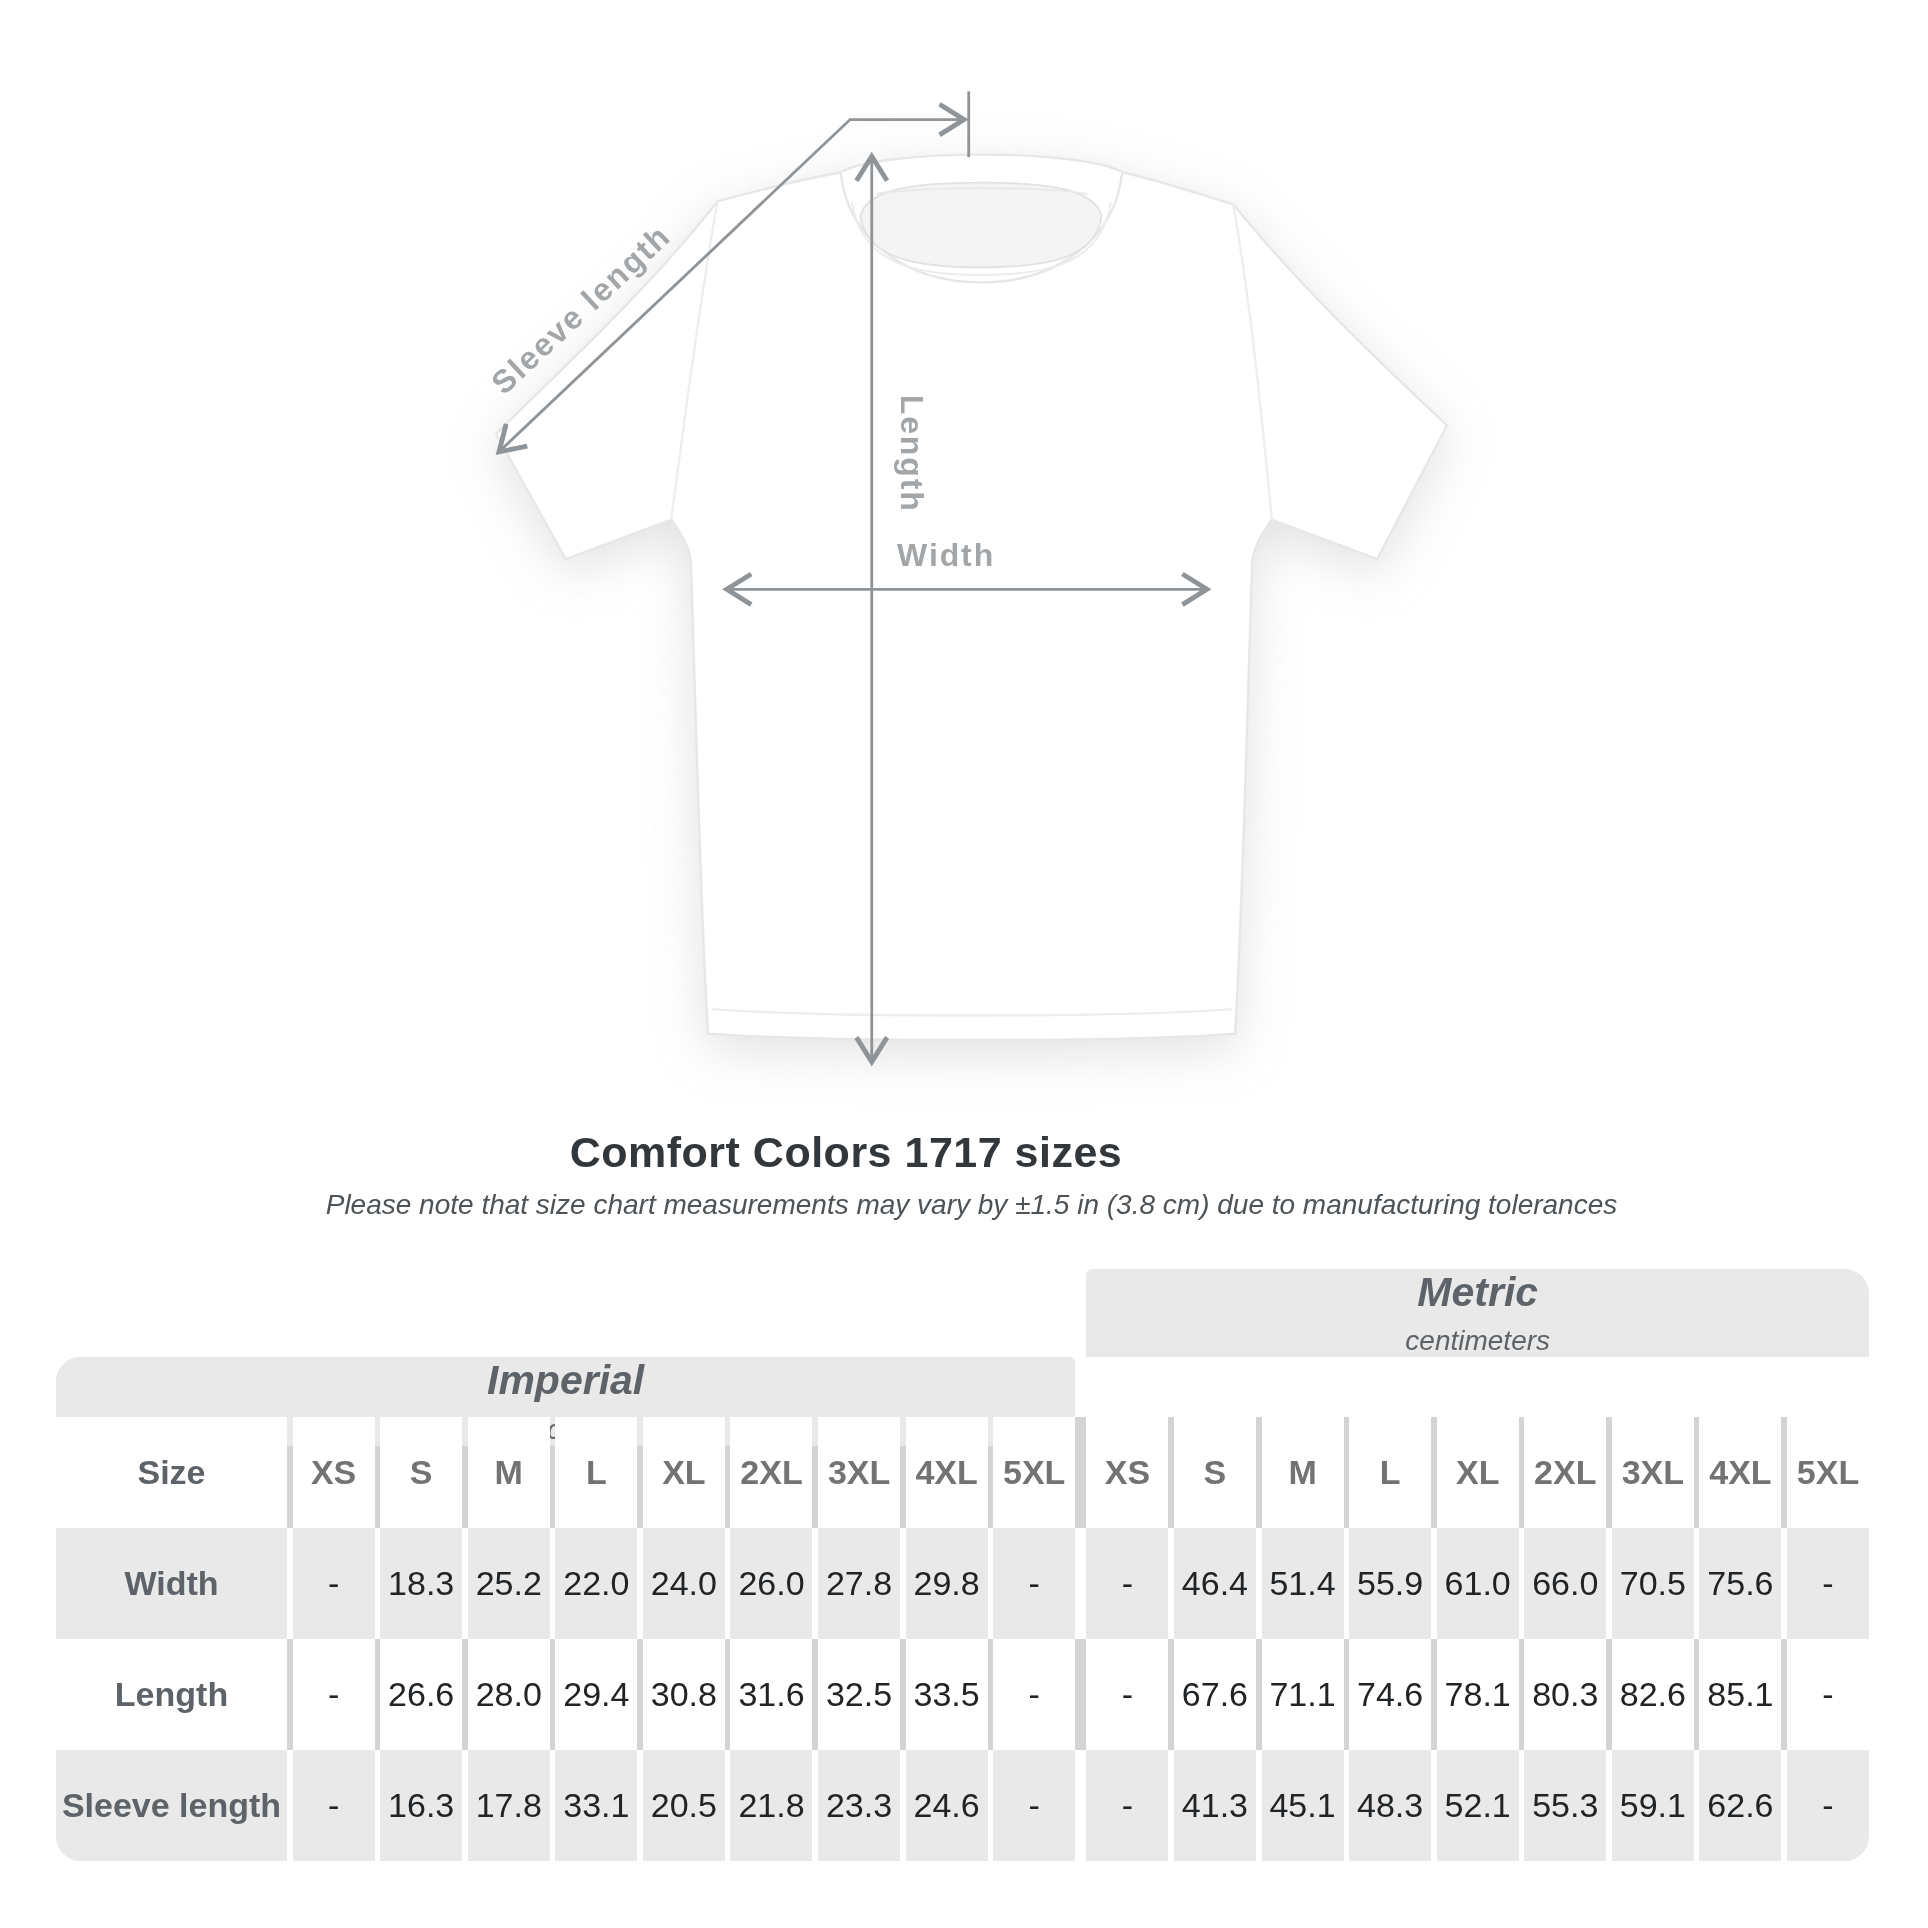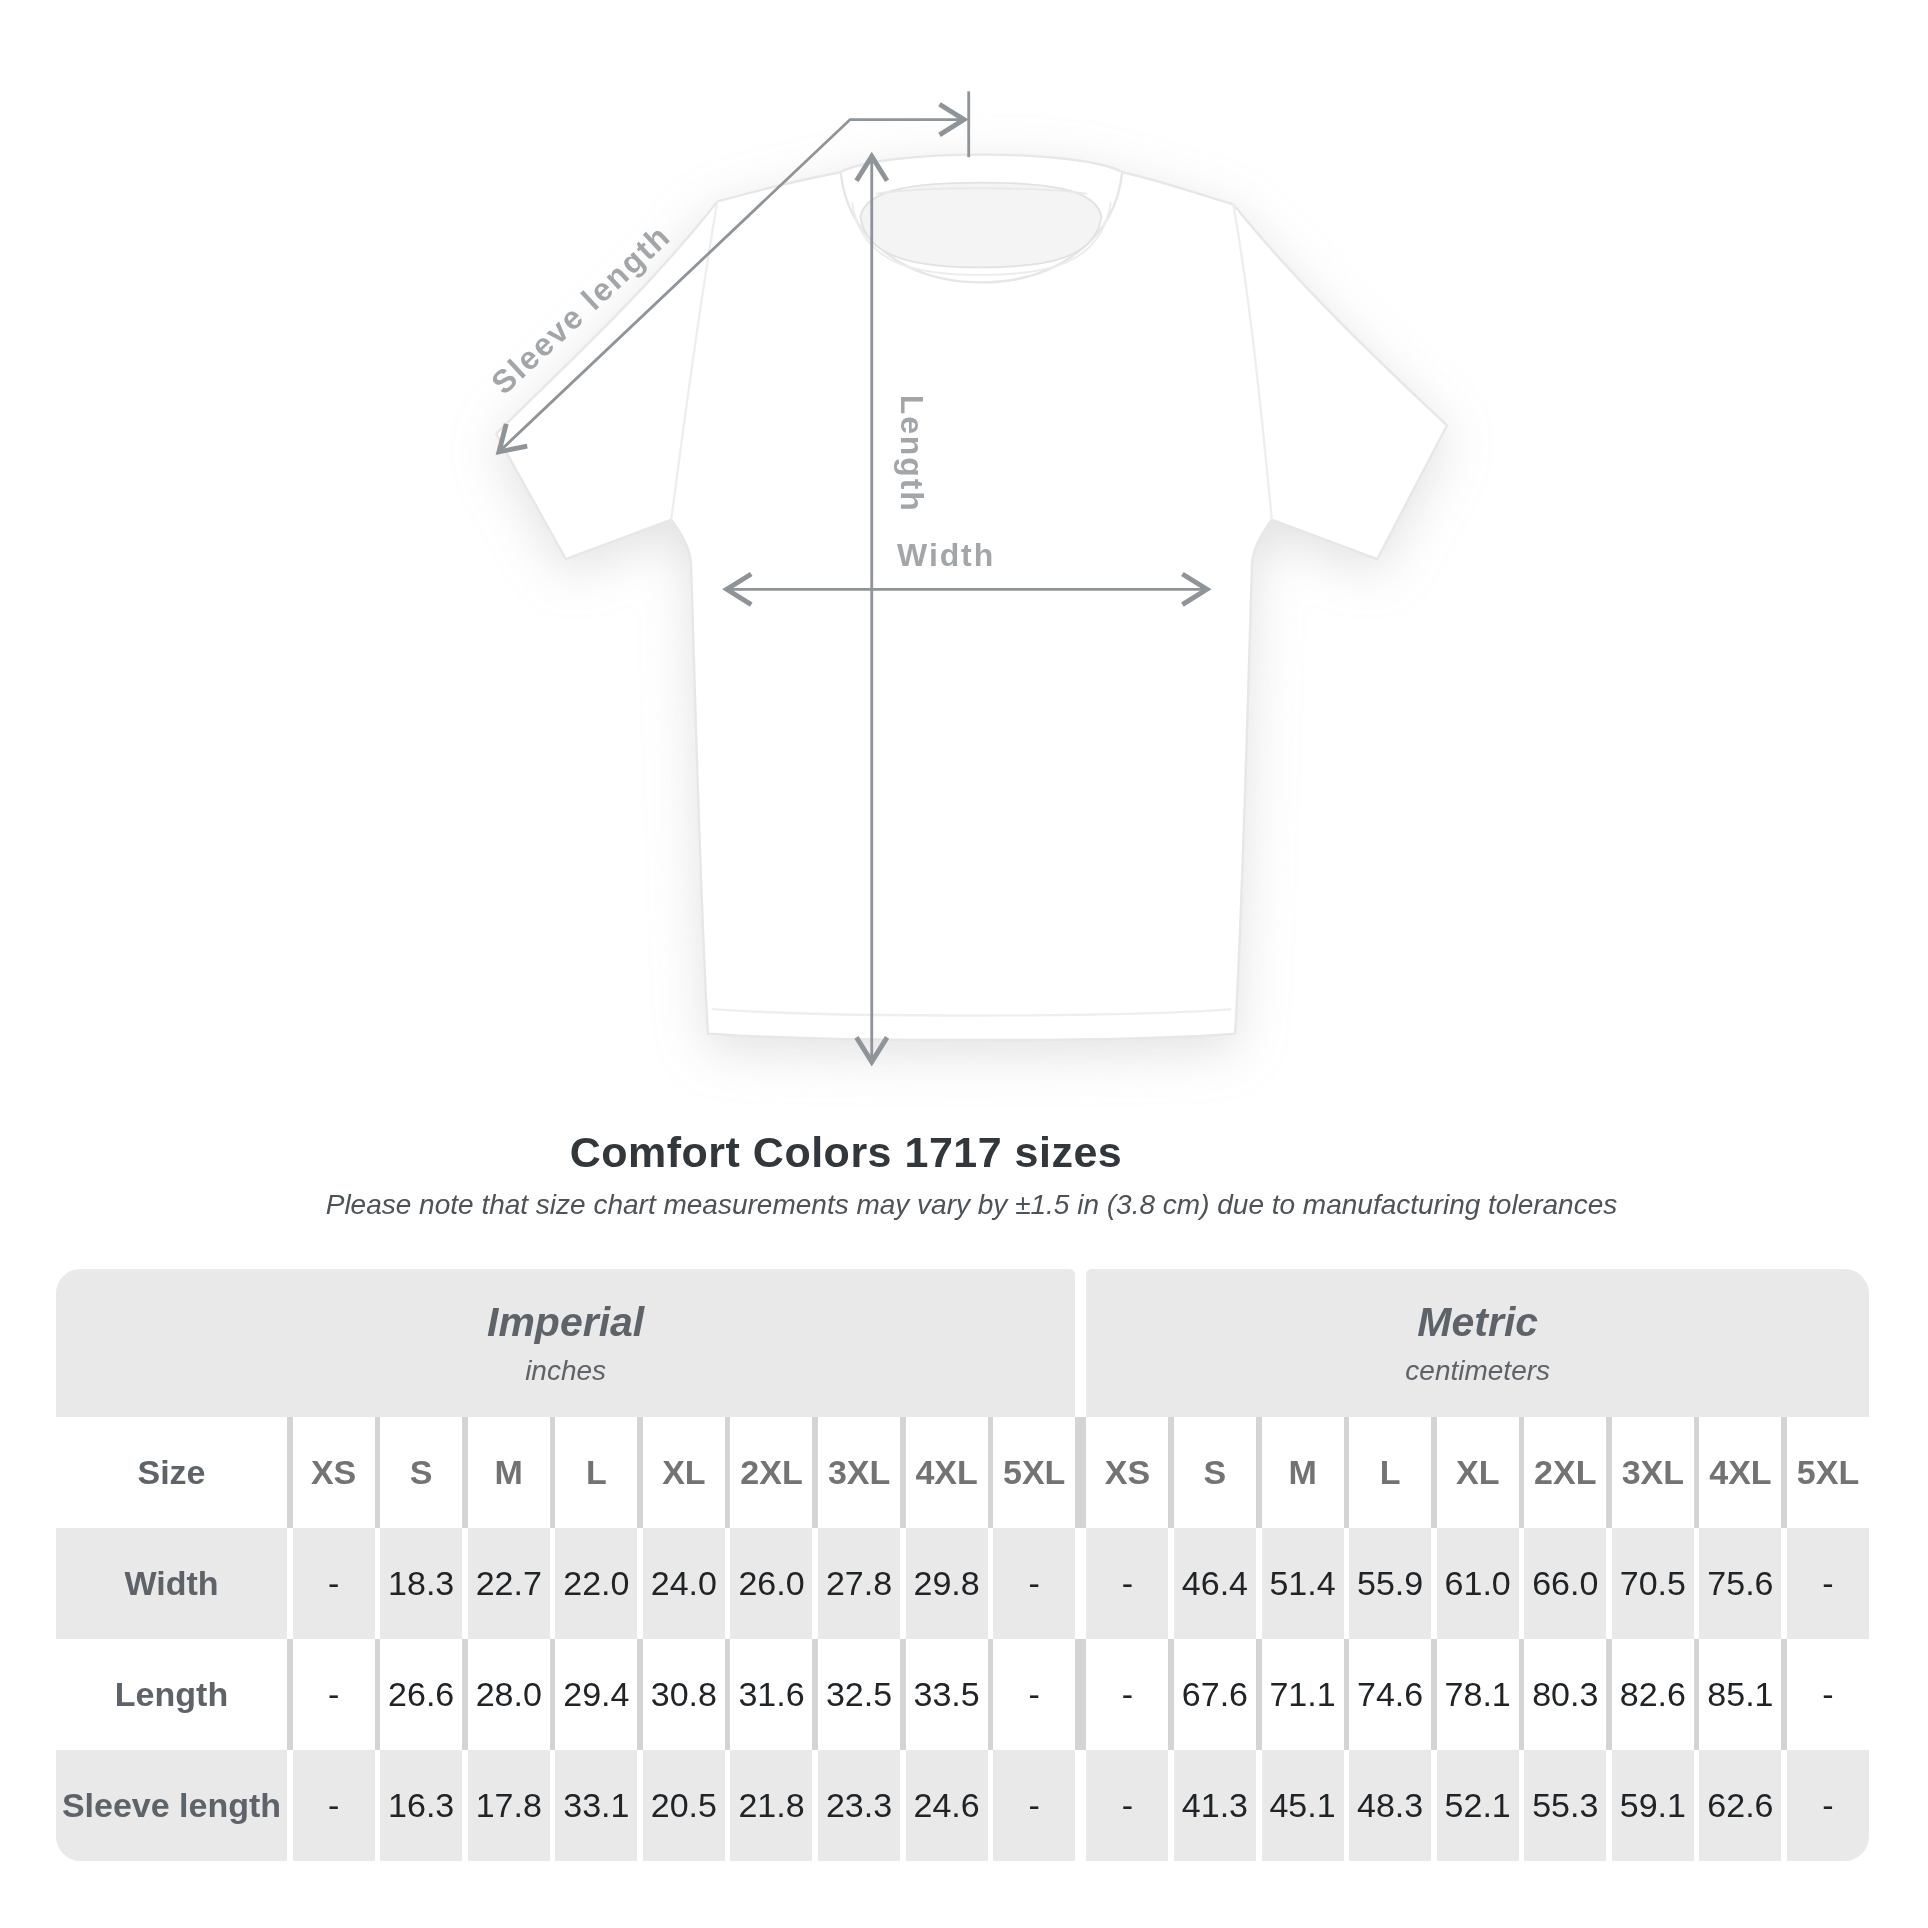--- a/index.html
+++ b/index.html
@@ -99,27 +99,27 @@
   <text class="dim-label" transform="translate(957 482) rotate(90)" text-anchor="middle">Length</text>
   <text class="dim-label" x="1005" y="601" text-anchor="middle">Width</text>
 </svg>
 
 <div class="page-title">Comfort Colors 1717 sizes</div>
 <div class="page-subtitle">Please note that size chart measurements may vary by ±1.5 in (3.8 cm) due to manufacturing tolerances</div>
 
 <div class="size-table">
 
   <div class="trow band-row">
+    <div class="band-cell band-metric">
+      <div class="group-name">Metric</div>
+      <div class="group-unit">centimeters</div>
+    </div>
     <div class="band-cell band-imperial">
       <div class="group-name">Imperial</div>
       <div class="group-unit">inches</div>
-    </div>
-    <div class="band-cell band-metric">
-      <div class="group-name">Metric</div>
-      <div class="group-unit">centimeters</div>
     </div>
   </div>
 
   <div class="trow header-row">
     <div class="row-label">Size</div>
     <div class="size-head">XS</div>
     <div class="size-head">S</div>
     <div class="size-head">M</div>
     <div class="size-head">L</div>
     <div class="size-head">XL</div>
@@ -136,21 +136,21 @@
     <div class="size-head">2XL</div>
     <div class="size-head">3XL</div>
     <div class="size-head">4XL</div>
     <div class="size-head">5XL</div>
   </div>
 
   <div class="trow row-gray">
     <div class="row-label">Width</div>
     <div class="cell-val">-</div>
     <div class="cell-val">18.3</div>
-    <div class="cell-val">22.7</div>
+    <div class="cell-val">25.2</div>
     <div class="cell-val">22.0</div>
     <div class="cell-val">24.0</div>
     <div class="cell-val">26.0</div>
     <div class="cell-val">27.8</div>
     <div class="cell-val">29.8</div>
     <div class="cell-val">-</div>
     <div class="spacer"></div>
     <div class="cell-val">-</div>
     <div class="cell-val">46.4</div>
     <div class="cell-val">51.4</div>

